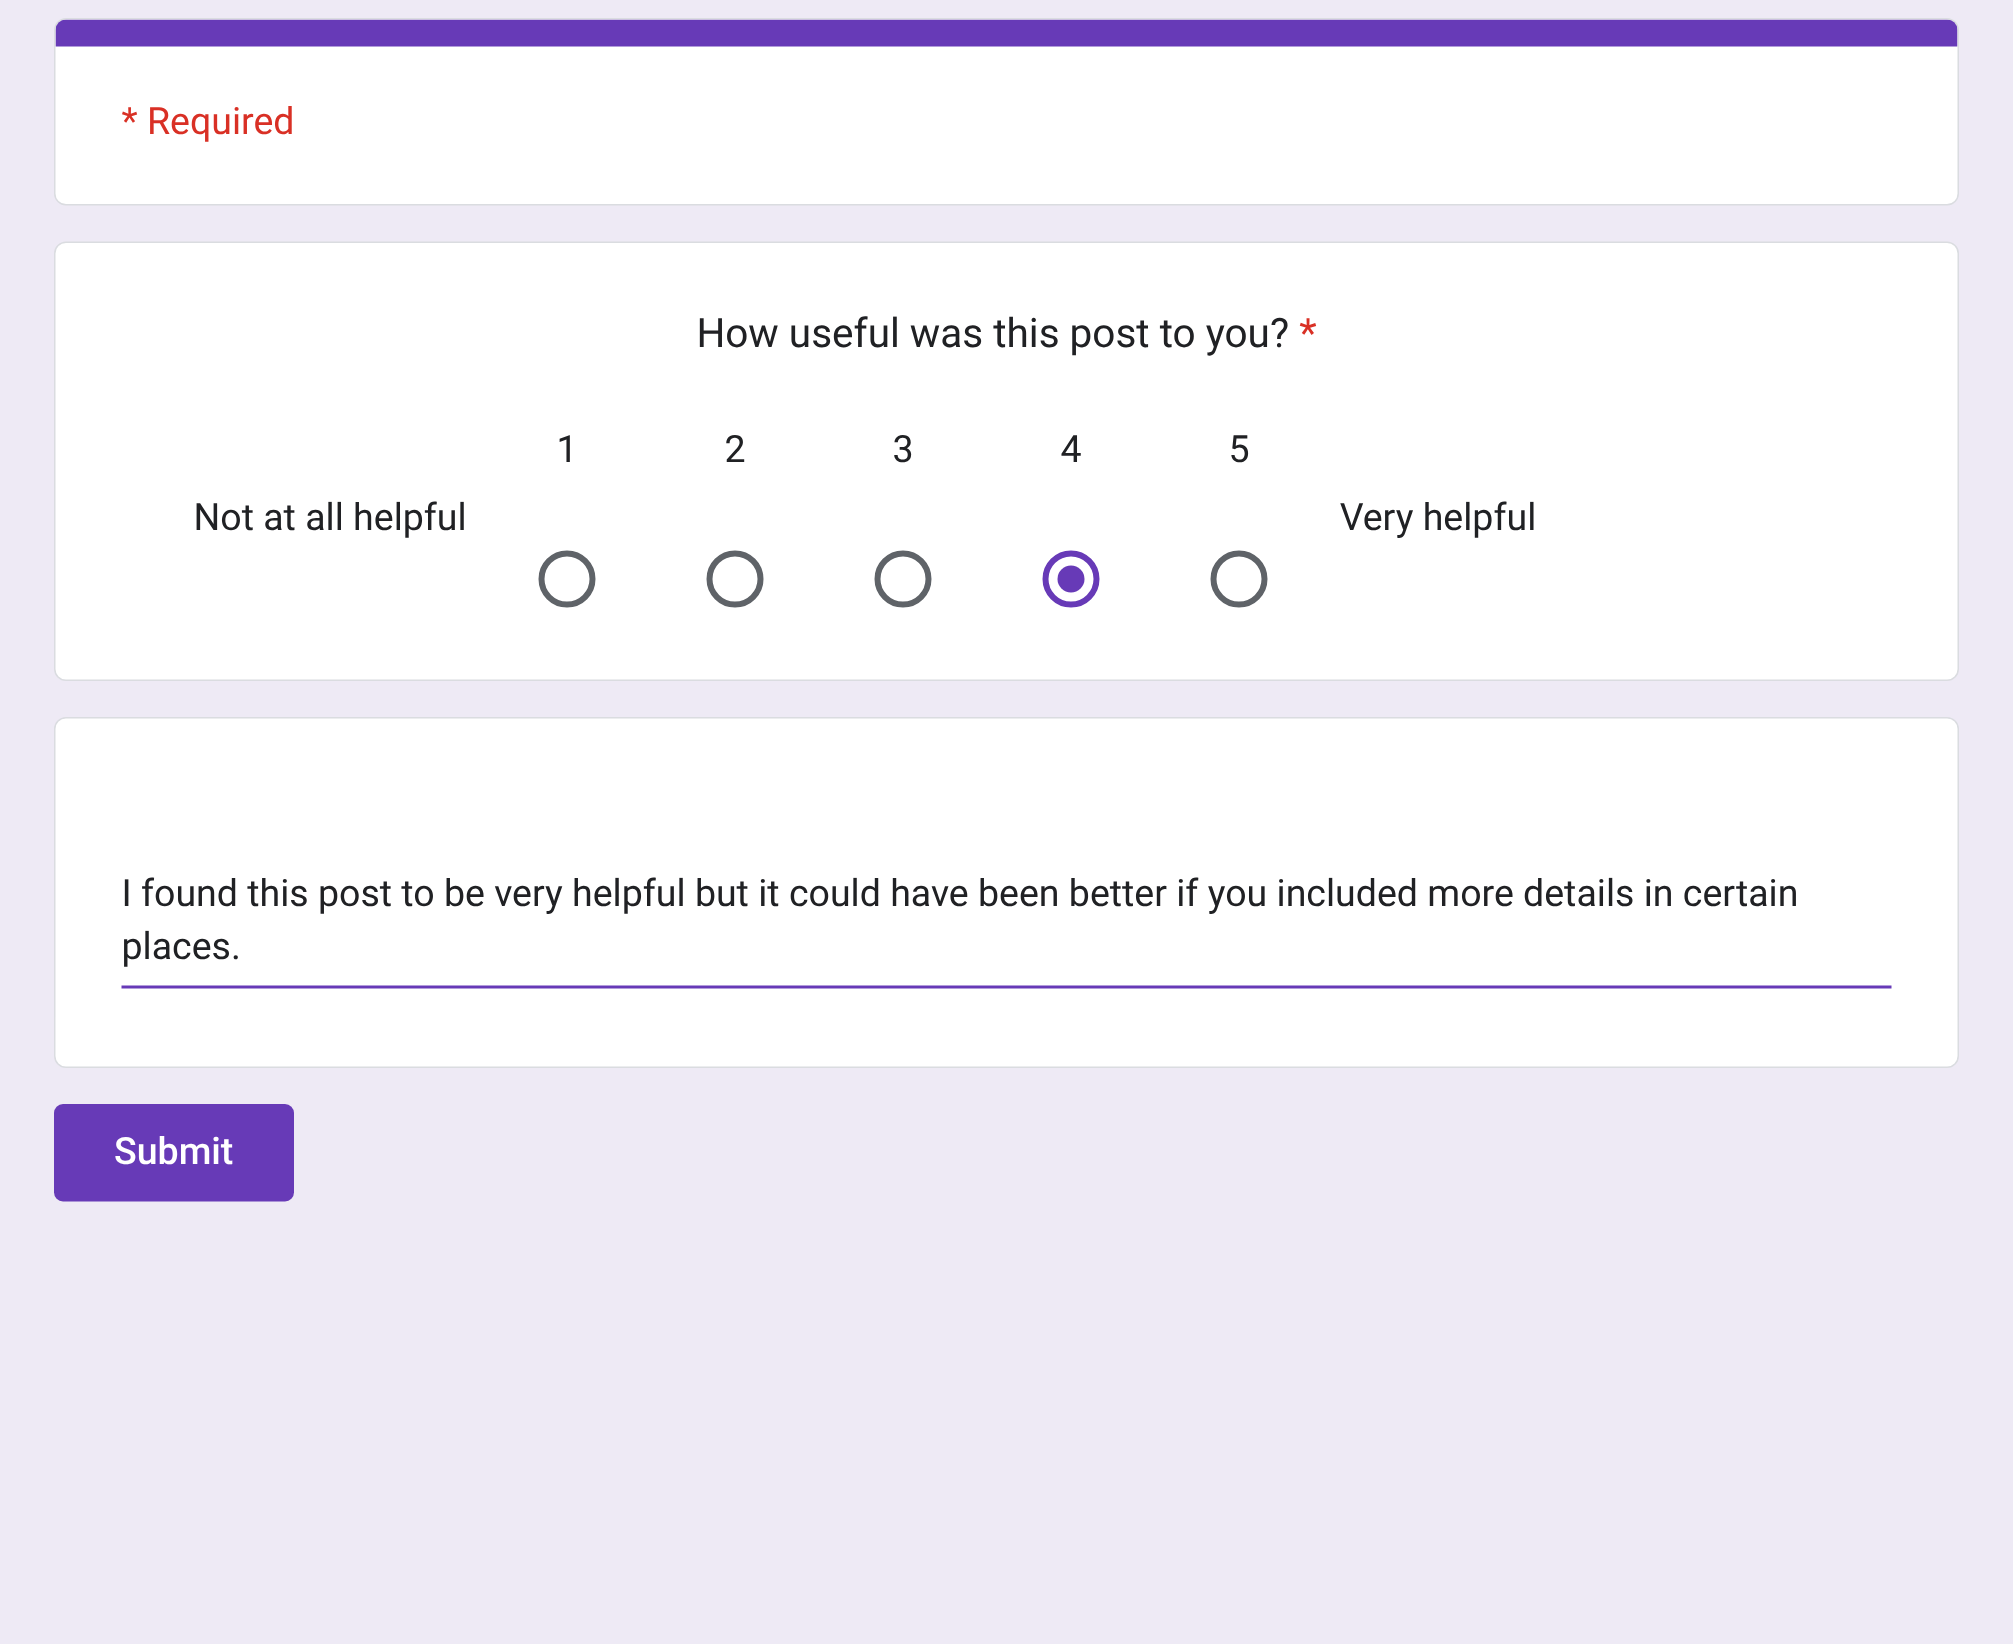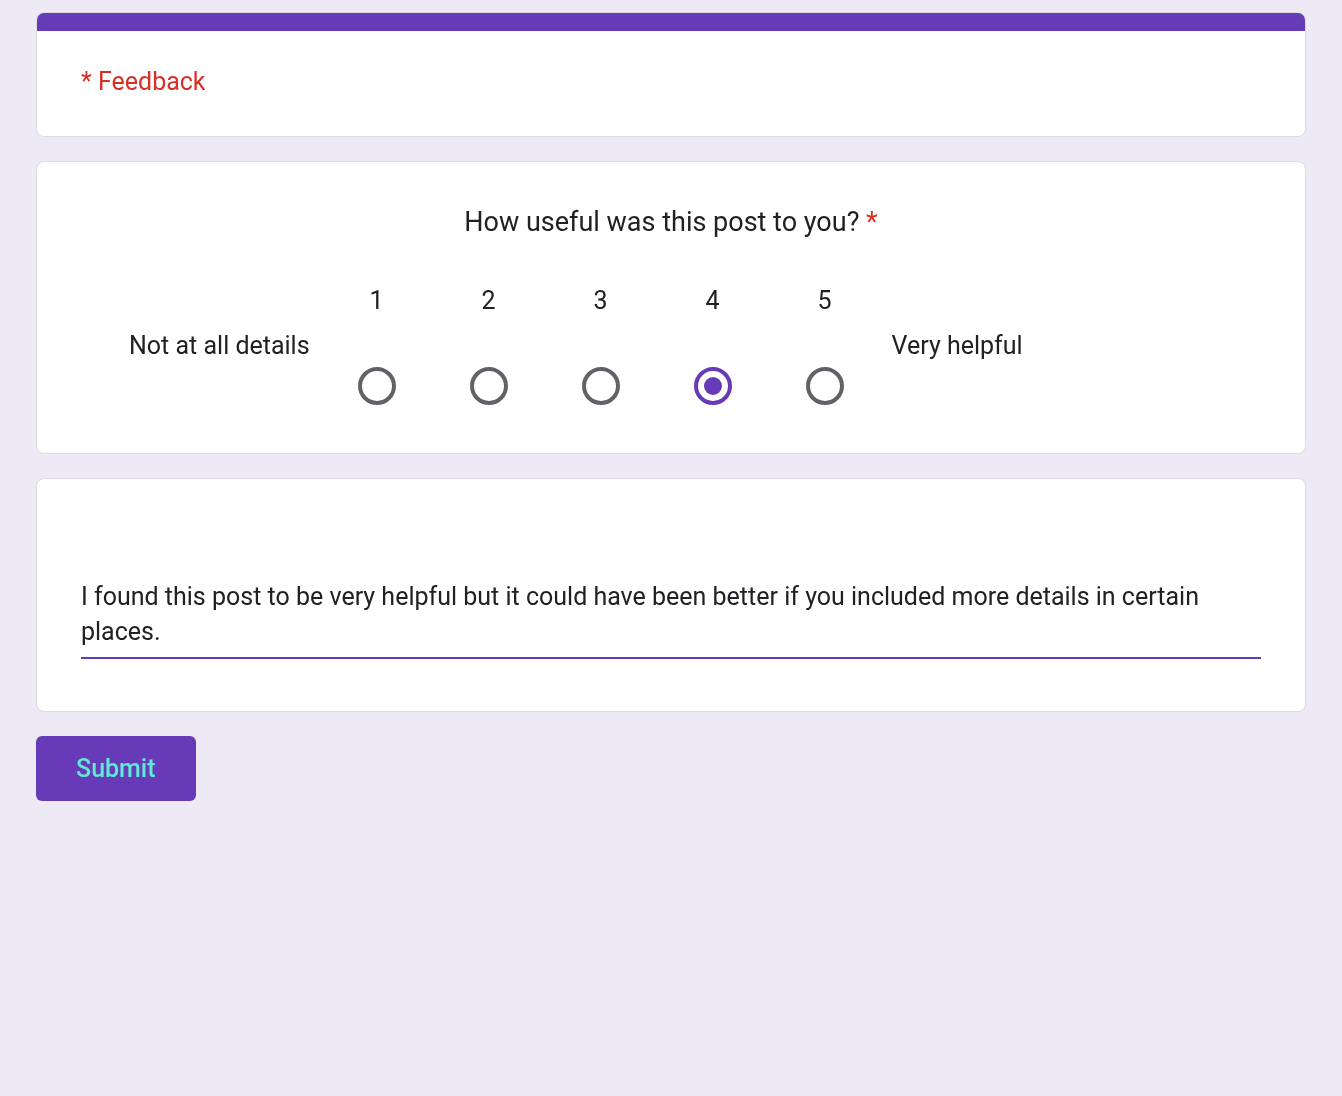--- a/index.html
+++ b/index.html
@@ -122,48 +122,48 @@
       font-family: inherit;
       color: #202124;
       padding: 8px 0;
       margin-top: 48px;
       outline: none;
       resize: none;
       line-height: 1.4;
     }
     .submit-button {
       background-color: #673ab7;
-      color: #5eead4;
+      color: #ffffff;
       border: none;
       border-radius: 6px;
       padding: 18px 40px;
       font-size: 25px;
       font-weight: 500;
       font-family: inherit;
       cursor: pointer;
     }
   </style>
 </head>
 <body>
 
 
 
 <div class="card header-card">
   <div class="header-bar"></div>
   <div class="header-content">
-    <div class="required-note">* Feedback</div>
+    <div class="required-note">* Required</div>
   </div>
 </div>
 
 <div class="card question-card">
   <div class="question-title">
     <span>How useful was this post to you? </span><span class="required-asterisk">*</span>
   </div>
   <div class="rating-scale">
-    <div class="scale-label scale-label-left">Not at all details</div>
+    <div class="scale-label scale-label-left">Not at all helpful</div>
     <div class="scale-options">
       <div class="scale-option">
         <div class="scale-number">1</div>
         <div class="radio"></div>
       </div>
       <div class="scale-option">
         <div class="scale-number">2</div>
         <div class="radio"></div>
       </div>
       <div class="scale-option">

